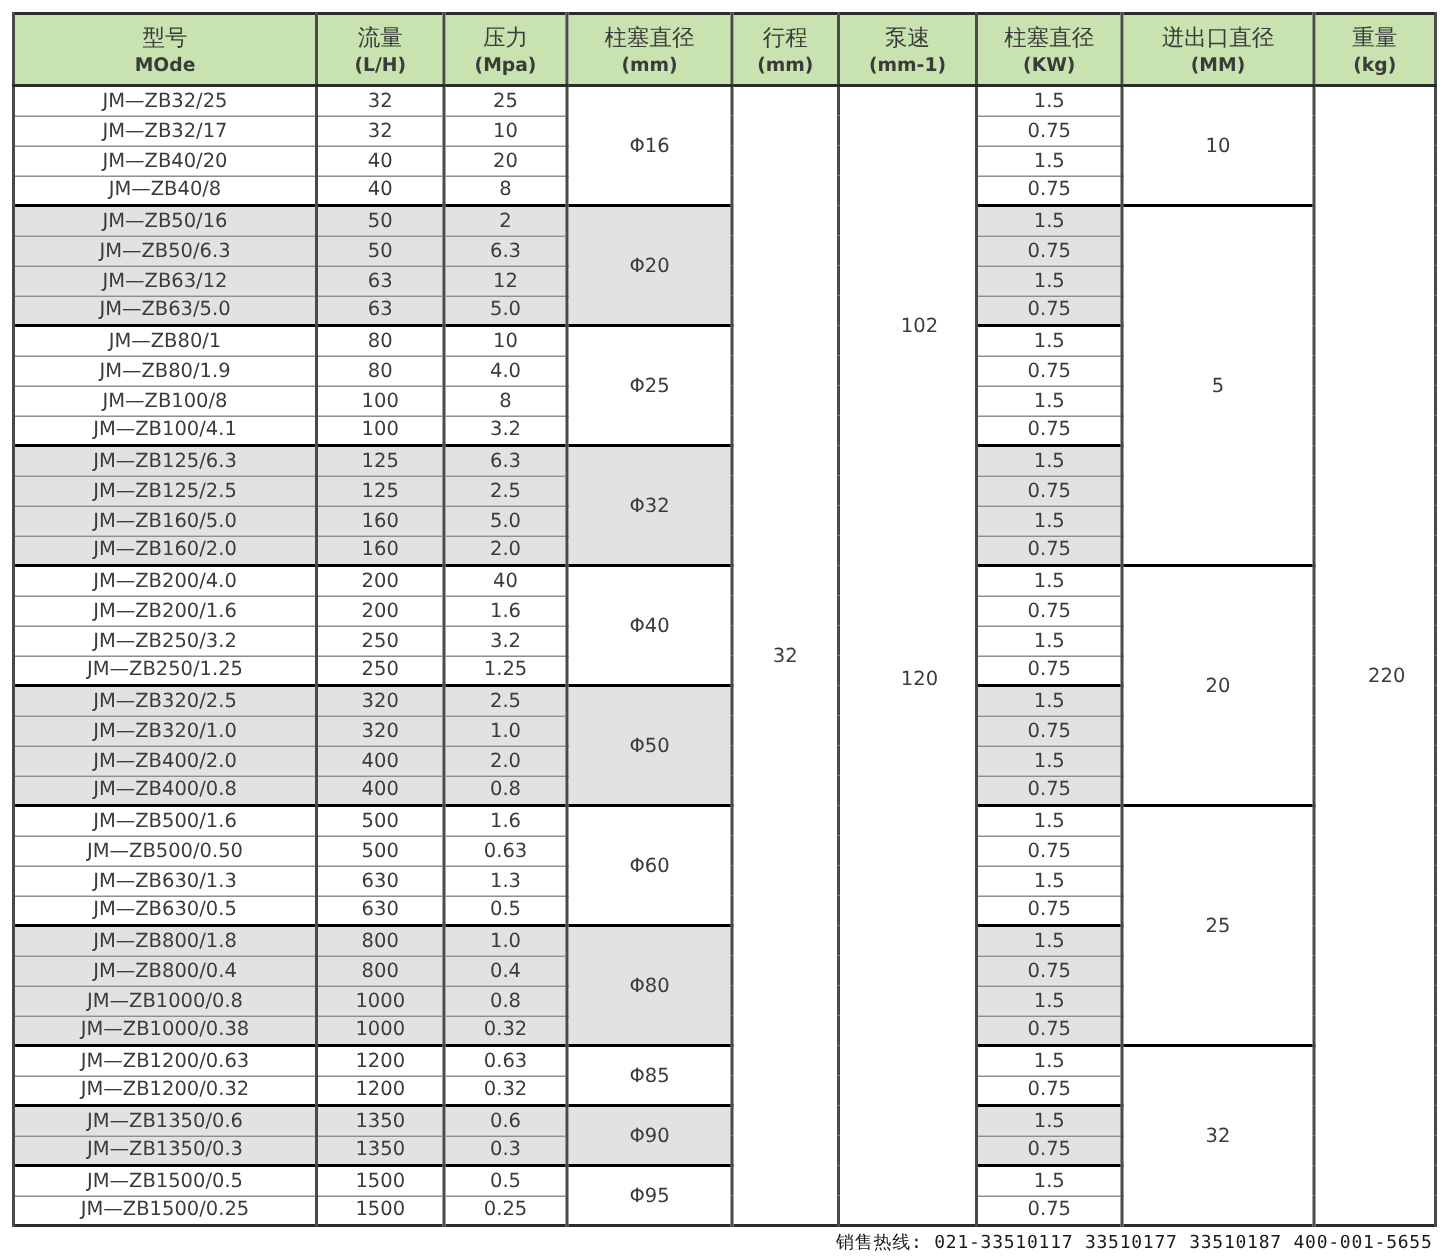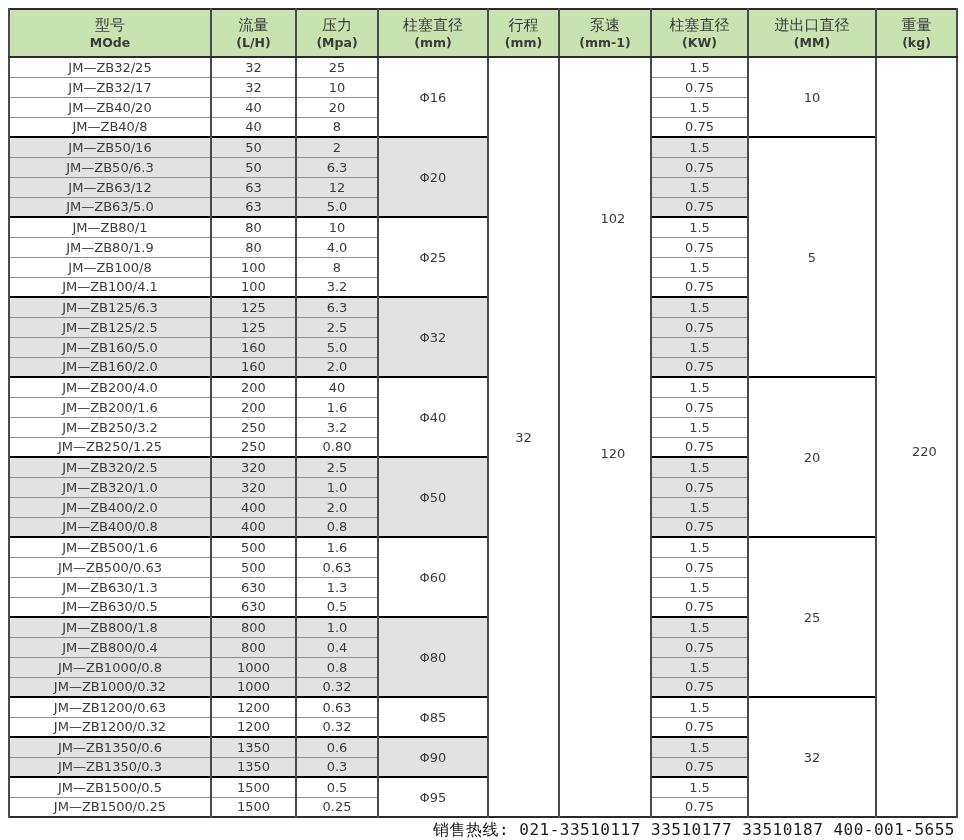--- a/index.html
+++ b/index.html
@@ -32,21 +32,21 @@
   tbody td.group-start{border-top:2px solid #000000;}
   tbody td.shade{background:#e2e2e2;}
   td.tall{position:relative;background:#ffffff;}
   .float-val{
     position:absolute;left:0;right:0;transform:translateY(-50%);
     font-size:13px;text-align:center;padding-left:16px;
   }
   .footer{
     position:absolute;top:820px;right:9px;
     font-family:"DejaVu Sans Mono","DejaVu Sans",monospace;
-    font-size:16px;color:#1a1a1a;letter-spacing:0.5px;
+    font-size:12px;color:#1a1a1a;letter-spacing:0.5px;
   }
 </style>
 </head>
 <body>
 
 <table>
   <colgroup>
     <col style="width:202px">
       <col style="width:85px">
       <col style="width:82px">
@@ -224,21 +224,21 @@
       </tr>
       <tr>
         <td class="">JM—ZB250/3.2</td>
         <td class="">250</td>
         <td class="">3.2</td>
         <td class="">1.5</td>
       </tr>
       <tr>
         <td class="">JM—ZB250/1.25</td>
         <td class="">250</td>
-        <td class="">0.80</td>
+        <td class="">1.25</td>
         <td class="">0.75</td>
       </tr>
       <tr>
         <td class=" shade group-start">JM—ZB320/2.5</td>
         <td class=" shade group-start">320</td>
         <td class=" shade group-start">2.5</td>
         <td class="shade group-start" rowspan="4">Φ50</td>
         <td class=" shade group-start">1.5</td>
       </tr>
       <tr>
@@ -261,21 +261,21 @@
       </tr>
       <tr>
         <td class=" group-start">JM—ZB500/1.6</td>
         <td class=" group-start">500</td>
         <td class=" group-start">1.6</td>
         <td class=" group-start" rowspan="4">Φ60</td>
         <td class=" group-start">1.5</td>
         <td class=" group-start" rowspan="8">25</td>
       </tr>
       <tr>
-        <td class="">JM—ZB500/0.63</td>
+        <td class="">JM—ZB500/0.50</td>
         <td class="">500</td>
         <td class="">0.63</td>
         <td class="">0.75</td>
       </tr>
       <tr>
         <td class="">JM—ZB630/1.3</td>
         <td class="">630</td>
         <td class="">1.3</td>
         <td class="">1.5</td>
       </tr>
@@ -298,21 +298,21 @@
         <td class=" shade">0.4</td>
         <td class=" shade">0.75</td>
       </tr>
       <tr>
         <td class=" shade">JM—ZB1000/0.8</td>
         <td class=" shade">1000</td>
         <td class=" shade">0.8</td>
         <td class=" shade">1.5</td>
       </tr>
       <tr>
-        <td class=" shade">JM—ZB1000/0.32</td>
+        <td class=" shade">JM—ZB1000/0.38</td>
         <td class=" shade">1000</td>
         <td class=" shade">0.32</td>
         <td class=" shade">0.75</td>
       </tr>
       <tr>
         <td class=" group-start">JM—ZB1200/0.63</td>
         <td class=" group-start">1200</td>
         <td class=" group-start">0.63</td>
         <td class=" group-start" rowspan="2">Φ85</td>
         <td class=" group-start">1.5</td>

